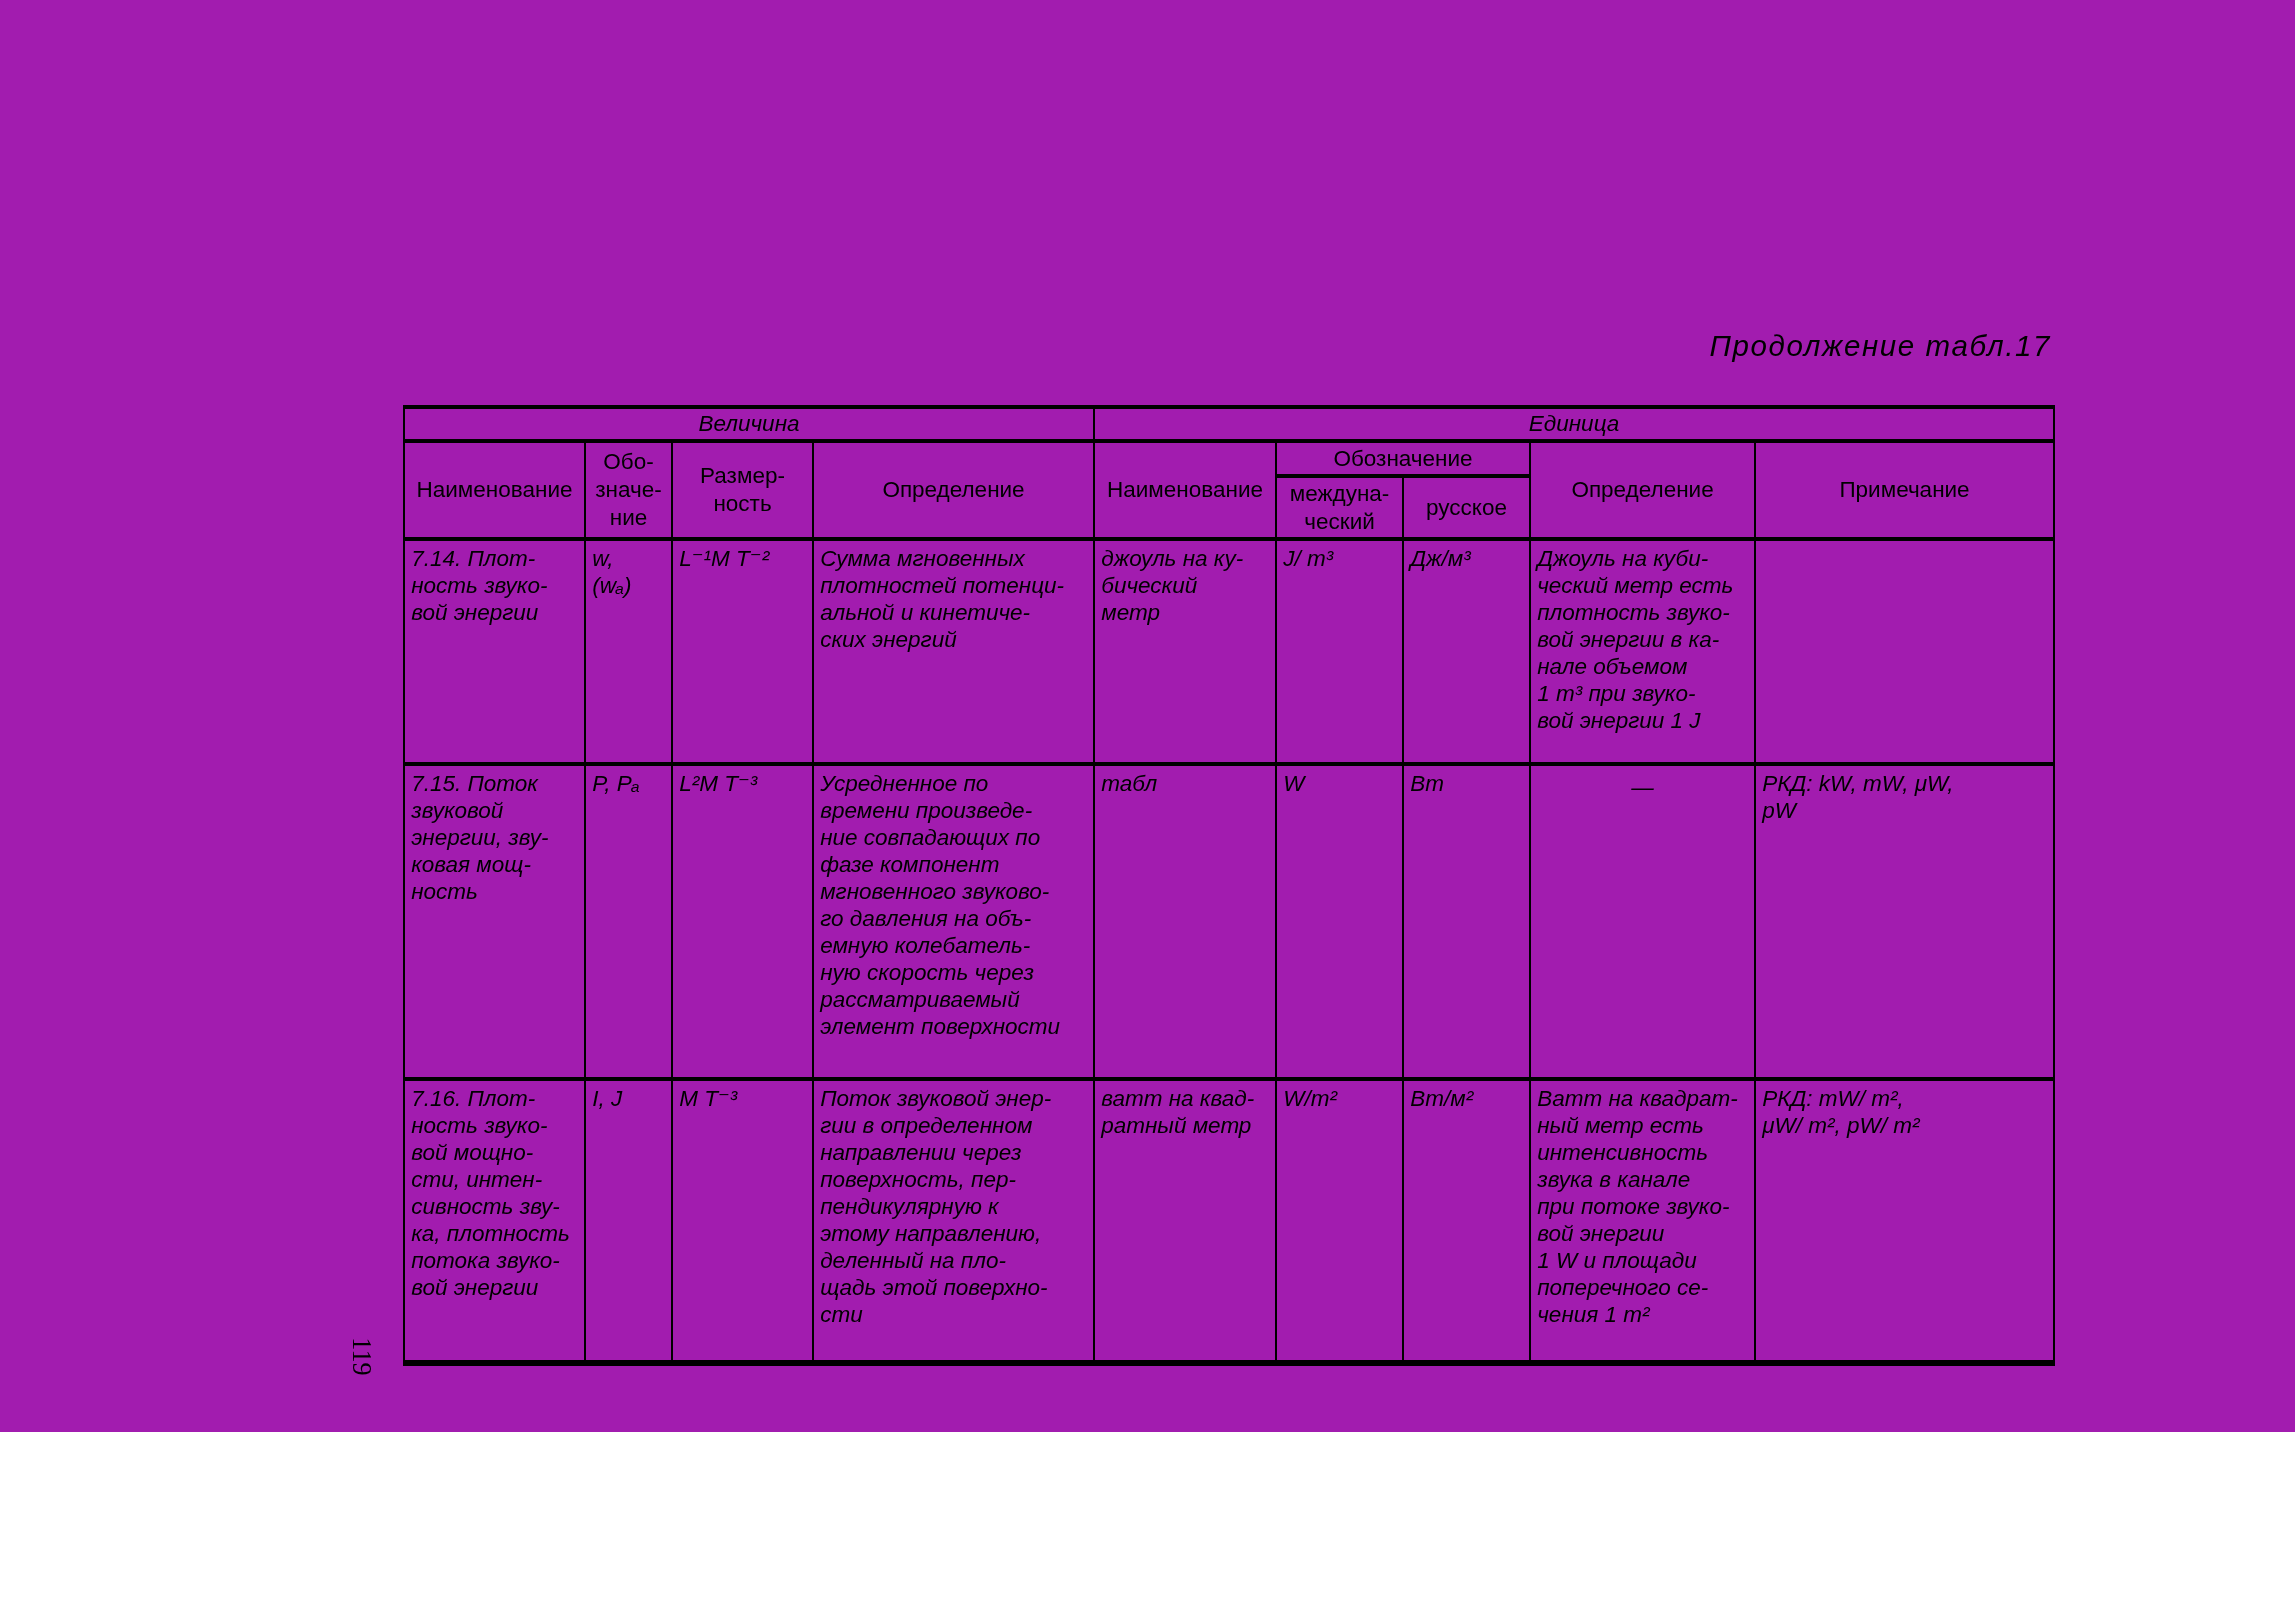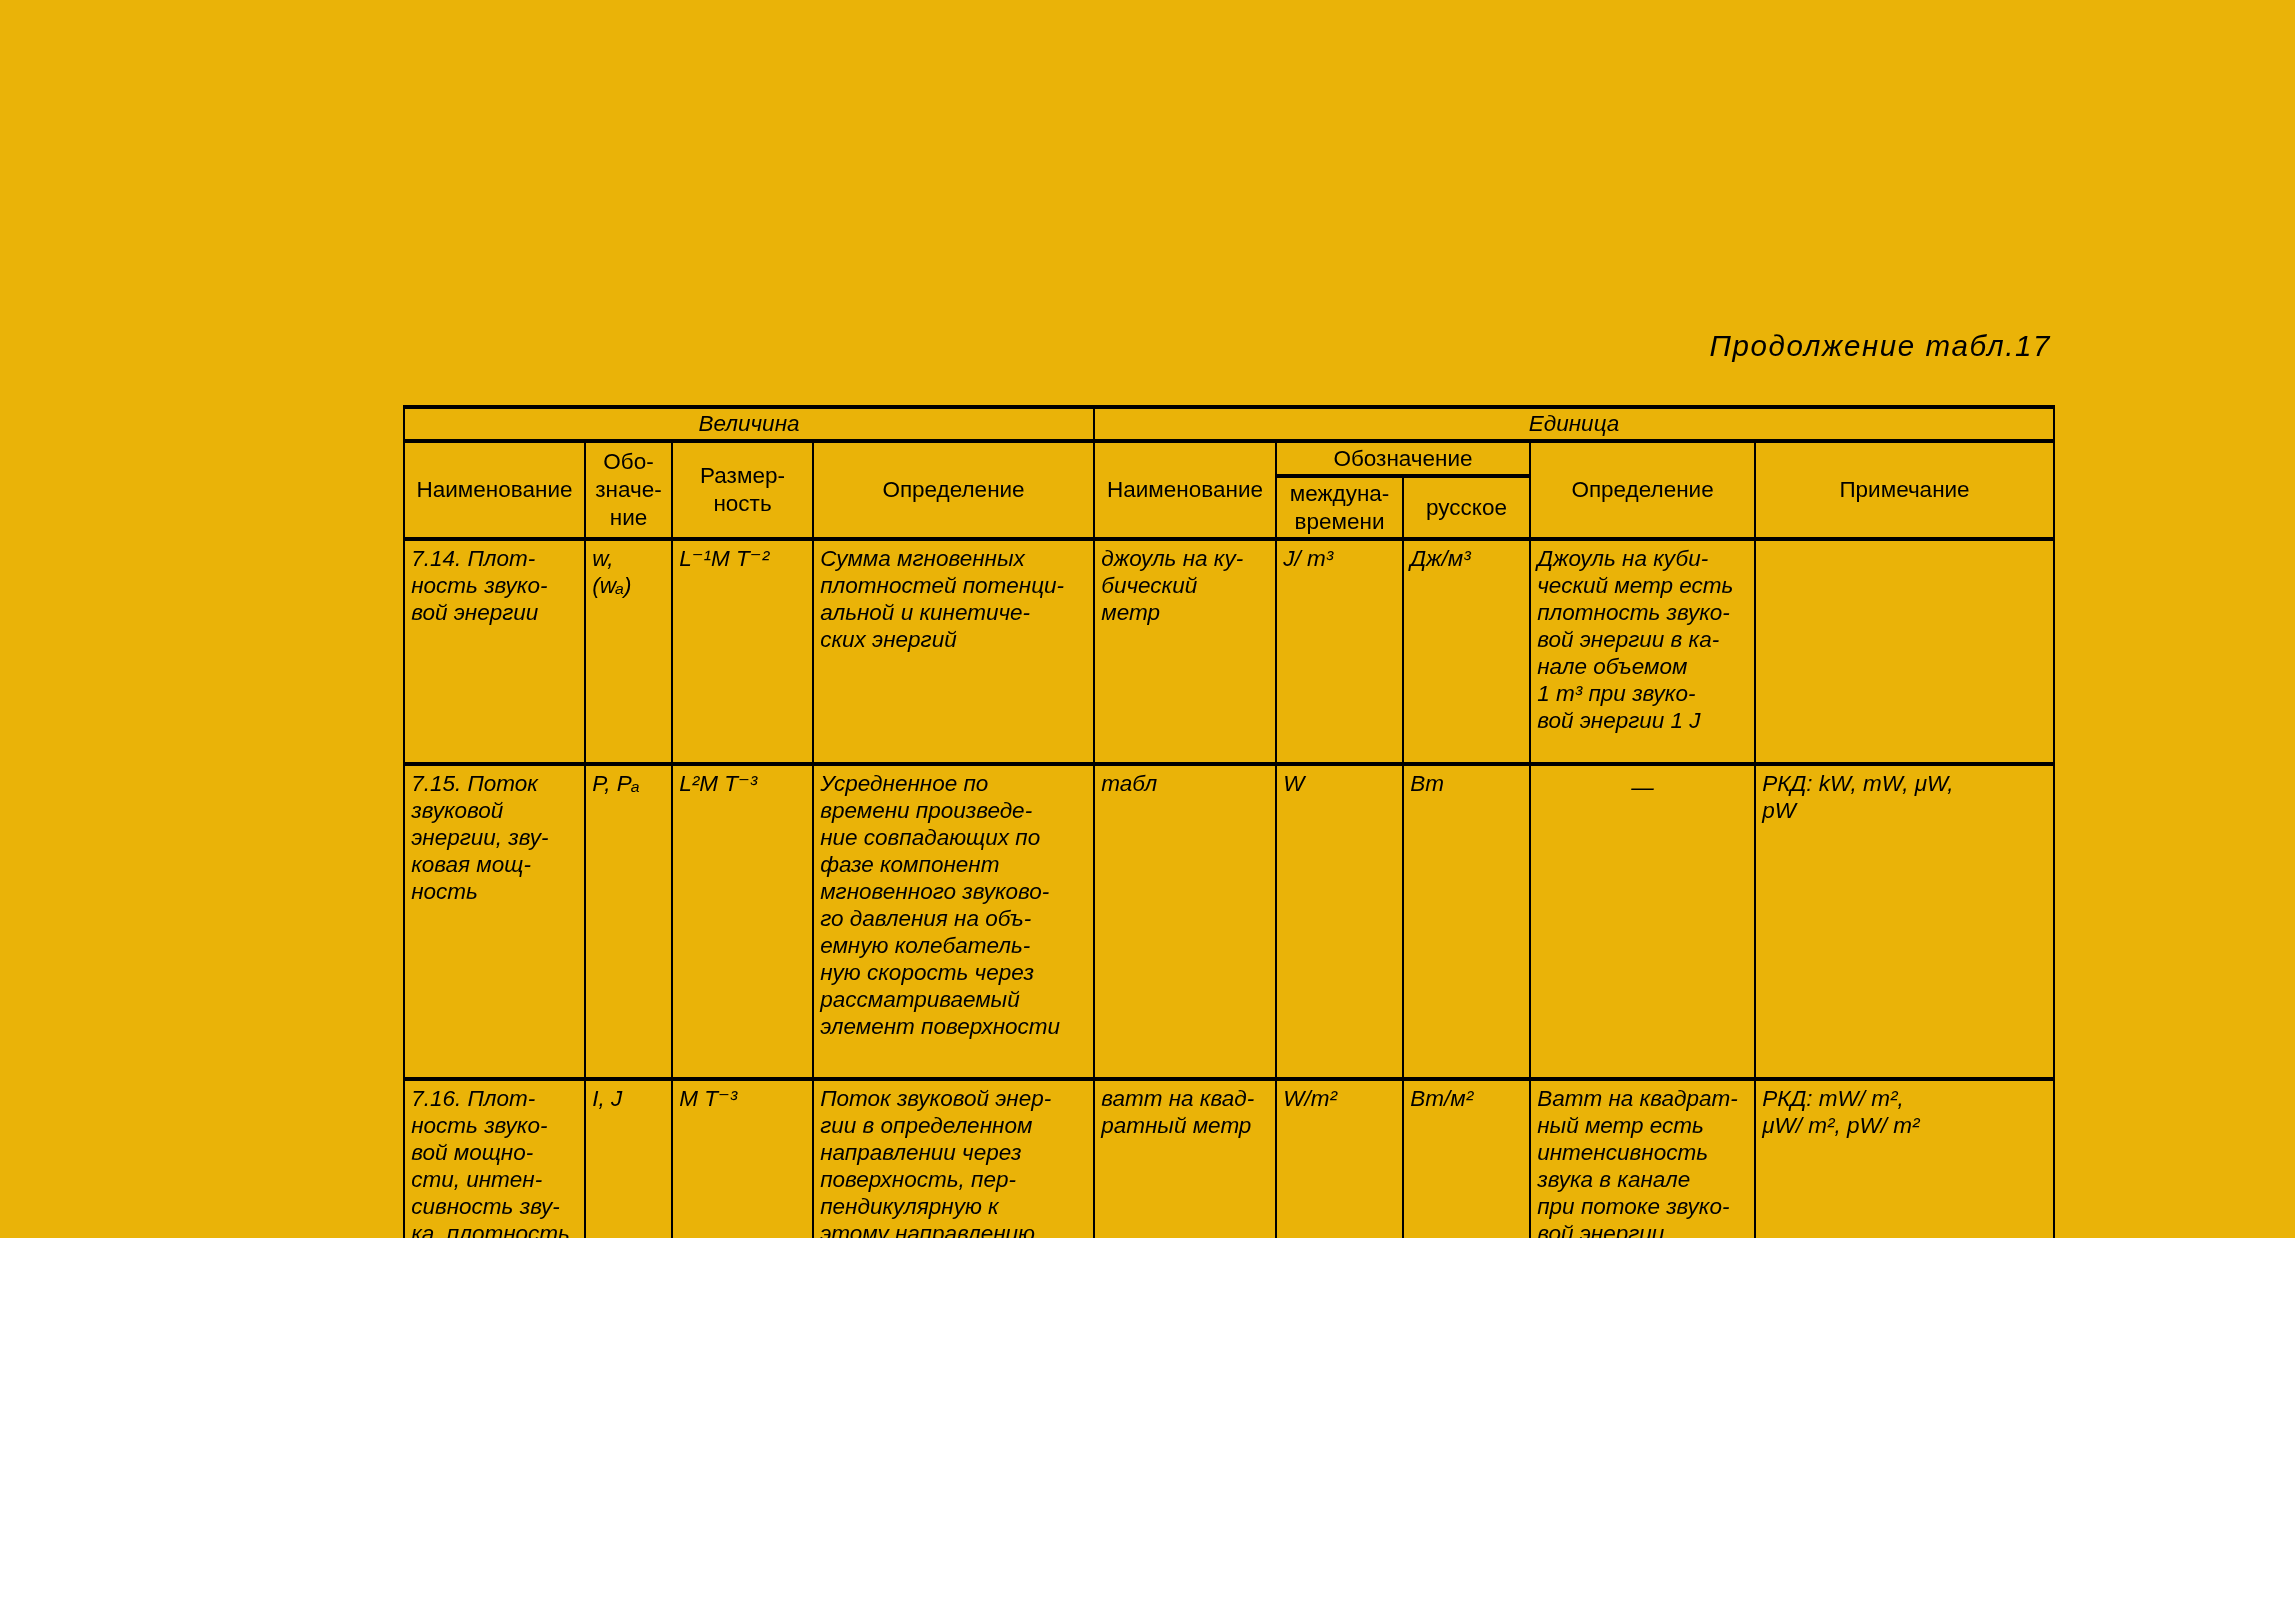--- a/index.html
+++ b/index.html
@@ -1,21 +1,21 @@
 <!DOCTYPE html>
 <html style="font-size:12.4px"><head>
 <meta charset="utf-8">
 <style>
   * { box-sizing: border-box; }
   html, body { margin: 0; padding: 0; background: #ffffff; }
   .page {
     position: relative;
     width: 2295px;
-    height: 1238px;
-    background: #eab308;
+    height: 1432px;
+    background: #a21caf;
     color: #000000;
     font-family: "Liberation Sans", "DejaVu Sans", sans-serif;
     overflow: hidden;
   }
   .title {
     position: absolute;
     top: 329px;
     right: 244px;
     font-style: italic;
     font-size: 29.5px;
@@ -100,21 +100,21 @@
         <th rowspan="2">Размер-
 ность</th>
         <th rowspan="2">Определение</th>
         <th rowspan="2">Наименование</th>
         <th colspan="2">Обозначение</th>
         <th rowspan="2">Определение</th>
         <th rowspan="2">Примечание</th>
       </tr>
       <tr style="height:62px">
         <th>междуна-
-времени</th>
+ческий</th>
         <th>русское</th>
       </tr>
     </thead>
     <tbody>
       <tr style="height:225px">
         <td>7.14. Плот-
 ность звуко-
 вой энергии</td>
         <td class="sym">w,
 (wₐ)</td>

